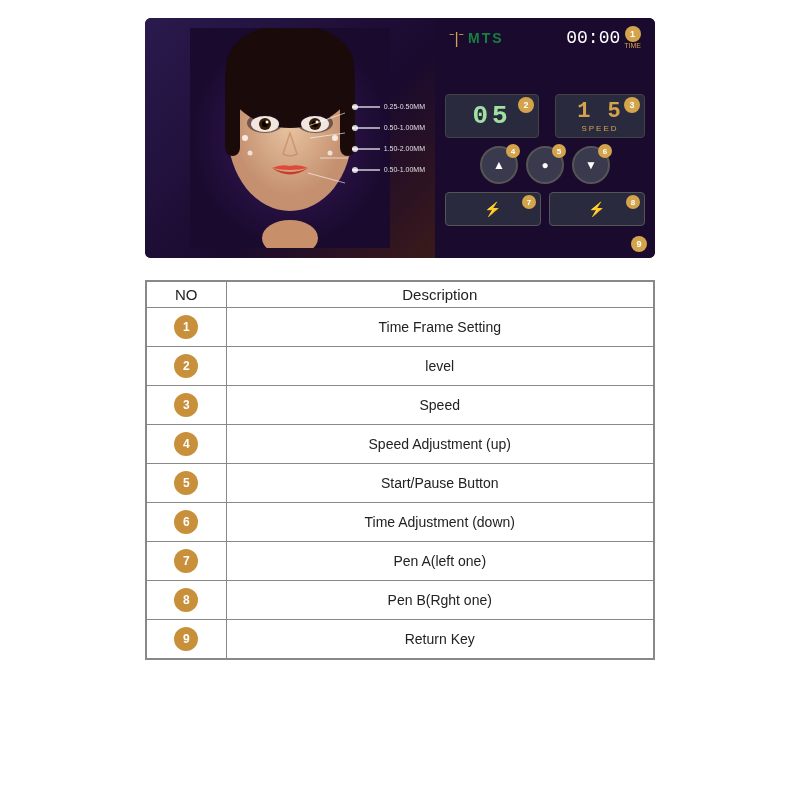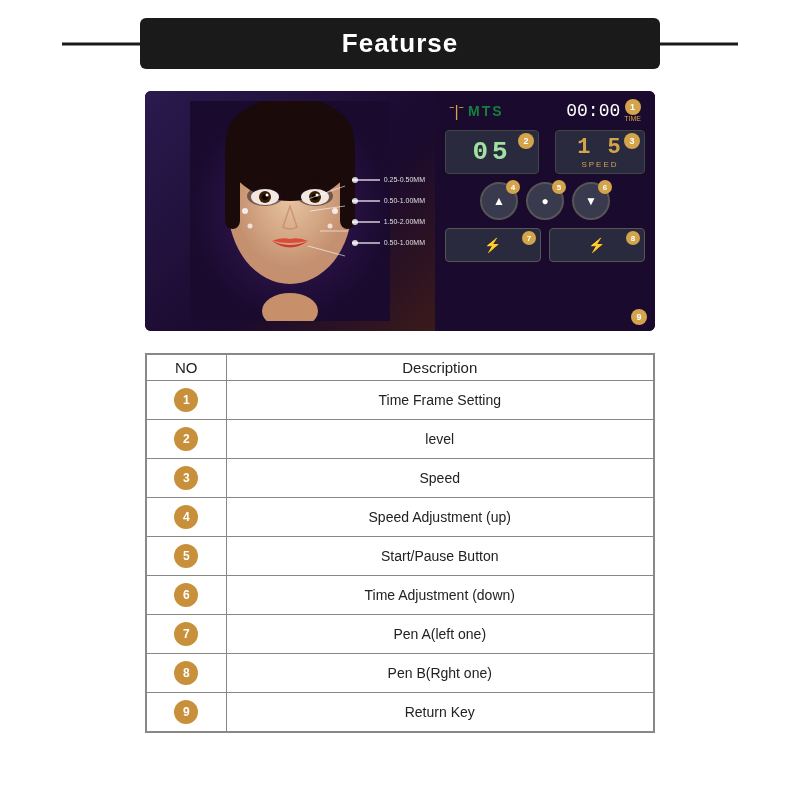--- a/index.html
+++ b/index.html
@@ -196,20 +196,21 @@
 
     .badge-label {
       color: #d4a44c;
       font-size: 7px;
     }
 
     
     .level-speed-row {
       display: flex;
       gap: 16px;
+      margin-top: 37px;
     }
 
     .level-box {
       flex: 1;
       background: #2a2a3e;
       border: 1px solid #444;
       border-radius: 4px;
       display: flex;
       align-items: center;
       justify-content: center;
@@ -407,23 +408,20 @@
       align-items: center;
       justify-content: center;
       margin: auto;
     }
   </style>
 </head>
 <body>
 
 <div class="page-container">
 
-  <div class="title-banner">
-    <span class="title-text">Featurse</span>
-  </div>
 
   <div class="device-screen">
 
     <div class="face-area">
       <div class="face-overlay">
 
         <svg class="face-svg" viewBox="0 0 200 220">
 
           <defs>
             <radialGradient id="faceGrad" cx="50%" cy="45%" r="45%">

